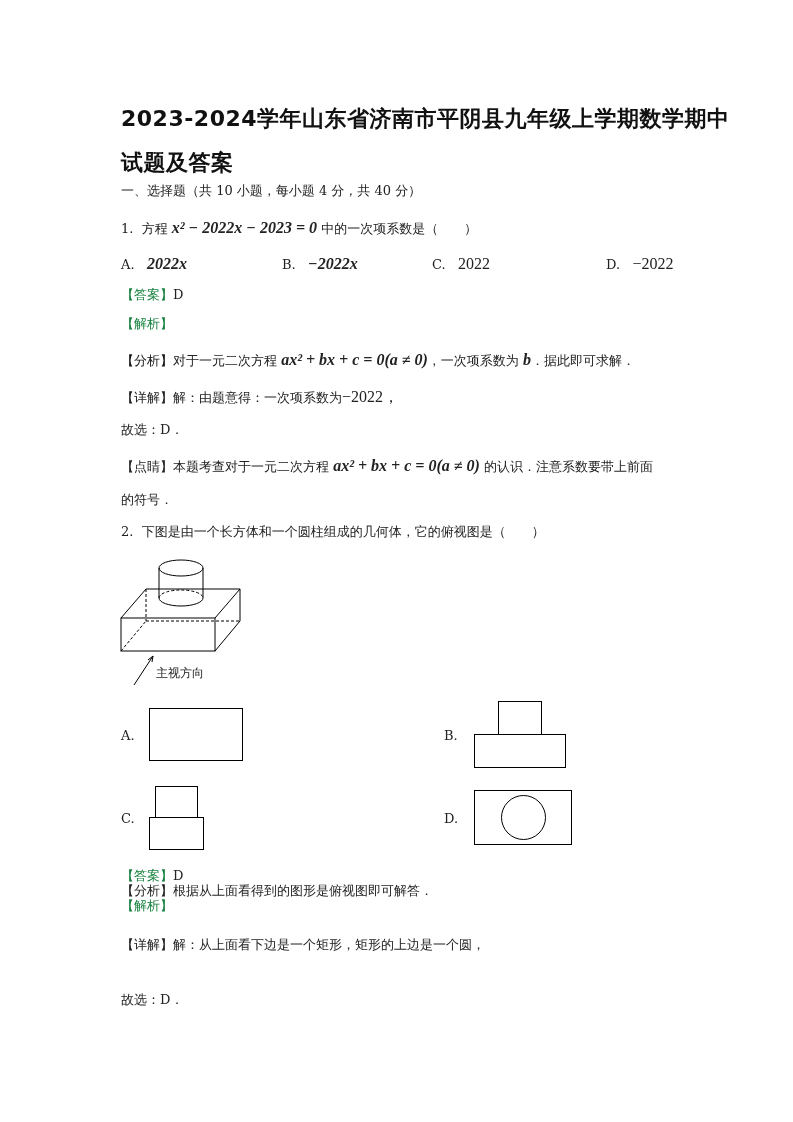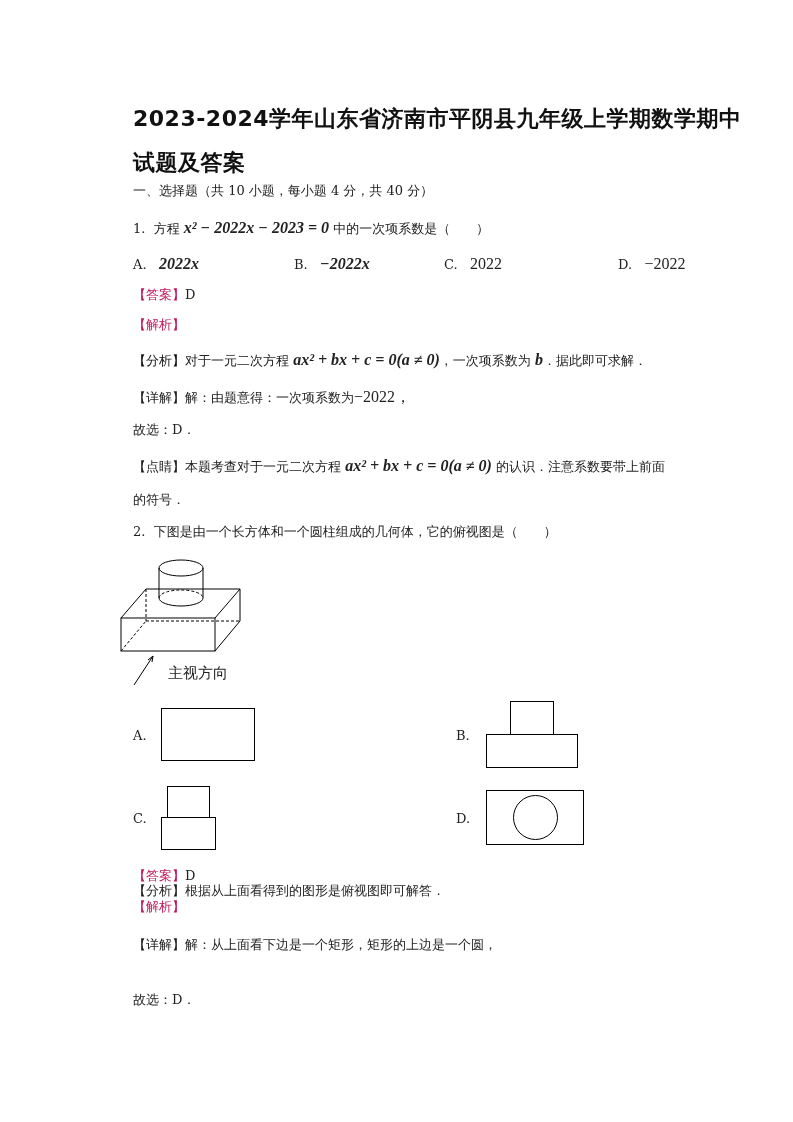--- a/index.html
+++ b/index.html
@@ -1,24 +1,24 @@
 <!DOCTYPE html>
 <html><head>
 <meta charset="utf-8">
 <style>
   html, body { margin:0; padding:0; background:#fff; }
   body { width:793px; height:1122px; position:relative; overflow:hidden;
          font-family:"DejaVu Serif", "Liberation Serif", serif; color:#222; }
-  .abs { position:absolute;margin-left:12px; }
+  .abs { position:absolute; }
   .title { font-family:"DejaVu Sans", "Liberation Sans", sans-serif; font-weight:bold;
            font-size:22px; color:#111; letter-spacing:0.5px; }
   .txt { font-size:13px; line-height:16px; white-space:nowrap; }
   .math { font-family:"Liberation Serif", "DejaVu Serif", serif; font-style:italic; font-size:16px;font-weight:bold; }
   .num { font-family:"Liberation Serif", serif; font-size:16px; }
-  .tag { color:#be185d; }
+  .tag { color:#15803d;font-family:Liberation Mono, monospace; }
   .tag-b { color:#111; }
   svg { position:absolute; overflow:visible; }
 </style>
 </head>
 <body>
 
 <div class="abs title" style="left:121px; top:104px;">2023-2024学年山东省济南市平阴县九年级上学期数学期中</div>
 <div class="abs title" style="left:121px; top:148px;">试题及答案</div>
 
 <div class="abs txt" style="left:121px; top:183px;">一、选择题（共 10 小题，每小题 4 分，共 40 分）</div>
@@ -97,21 +97,21 @@
     <ellipse cx="71" cy="18" rx="22" ry="8"></ellipse>
     <line x1="49" y1="18" x2="49" y2="48"></line>
     <line x1="93" y1="18" x2="93" y2="48"></line>
     <path d="M49,48 A22,8 0 0 0 93,48"></path>
     <path d="M49,48 A22,8 0 0 1 93,48" stroke-dasharray="3,2"></path>
 
     <line x1="24" y1="135" x2="43" y2="106"></line>
     <path d="M43,106 L38,110 M43,106 L42,112"></path>
   </g>
 </svg>
-<div class="abs txt" style="left:156px; top:665px; font-size:15px;">主视方向</div>
+<div class="abs txt" style="left:156px; top:665px; font-size:12px;">主视方向</div>
 
 <div class="abs txt" style="left:121px; top:728px;">A.</div>
 <div class="abs" style="left:149px; top:708px; width:92px; height:51px; border:1px solid #000;"></div>
 
 <div class="abs txt" style="left:444px; top:728px;">B.</div>
 <div class="abs" style="left:498px; top:701px; width:42px; height:33px; border:1px solid #000; border-bottom:none;"></div>
 <div class="abs" style="left:474px; top:734px; width:90px; height:32px; border:1px solid #000;"></div>
 
 <div class="abs txt" style="left:121px; top:811px;">C.</div>
 <div class="abs" style="left:155px; top:786px; width:41px; height:31px; border:1px solid #000; border-bottom:none;"></div>

